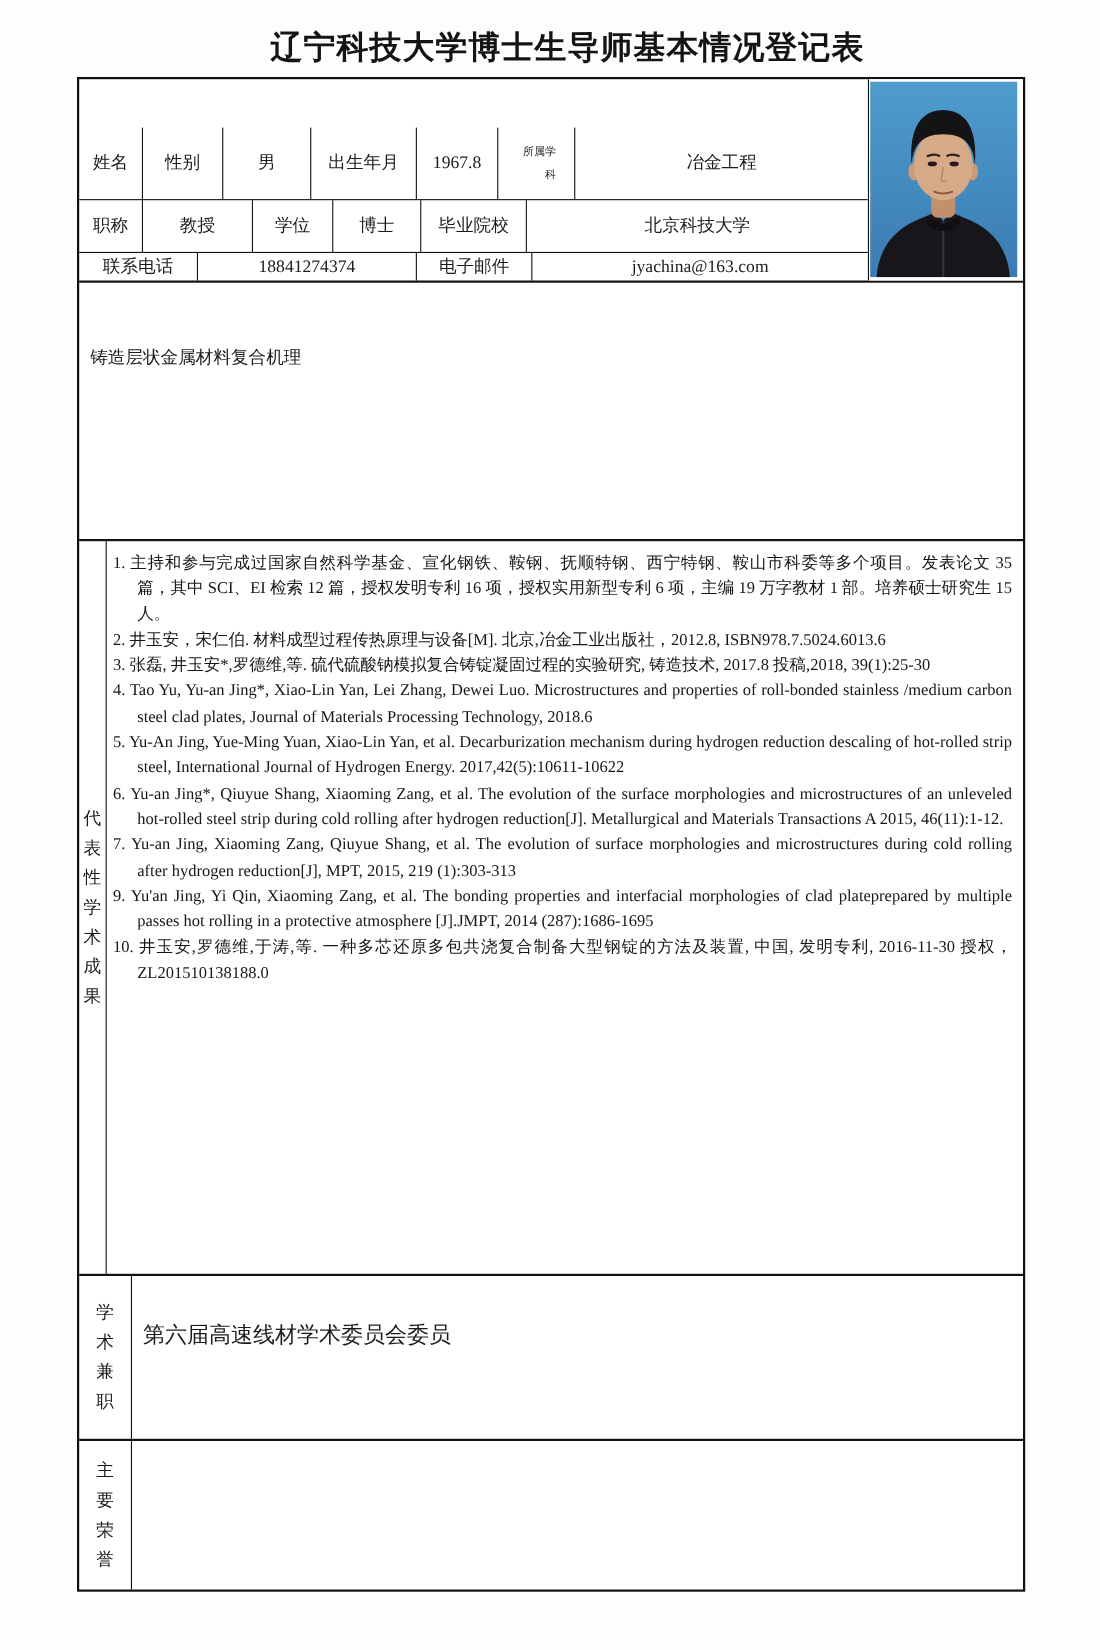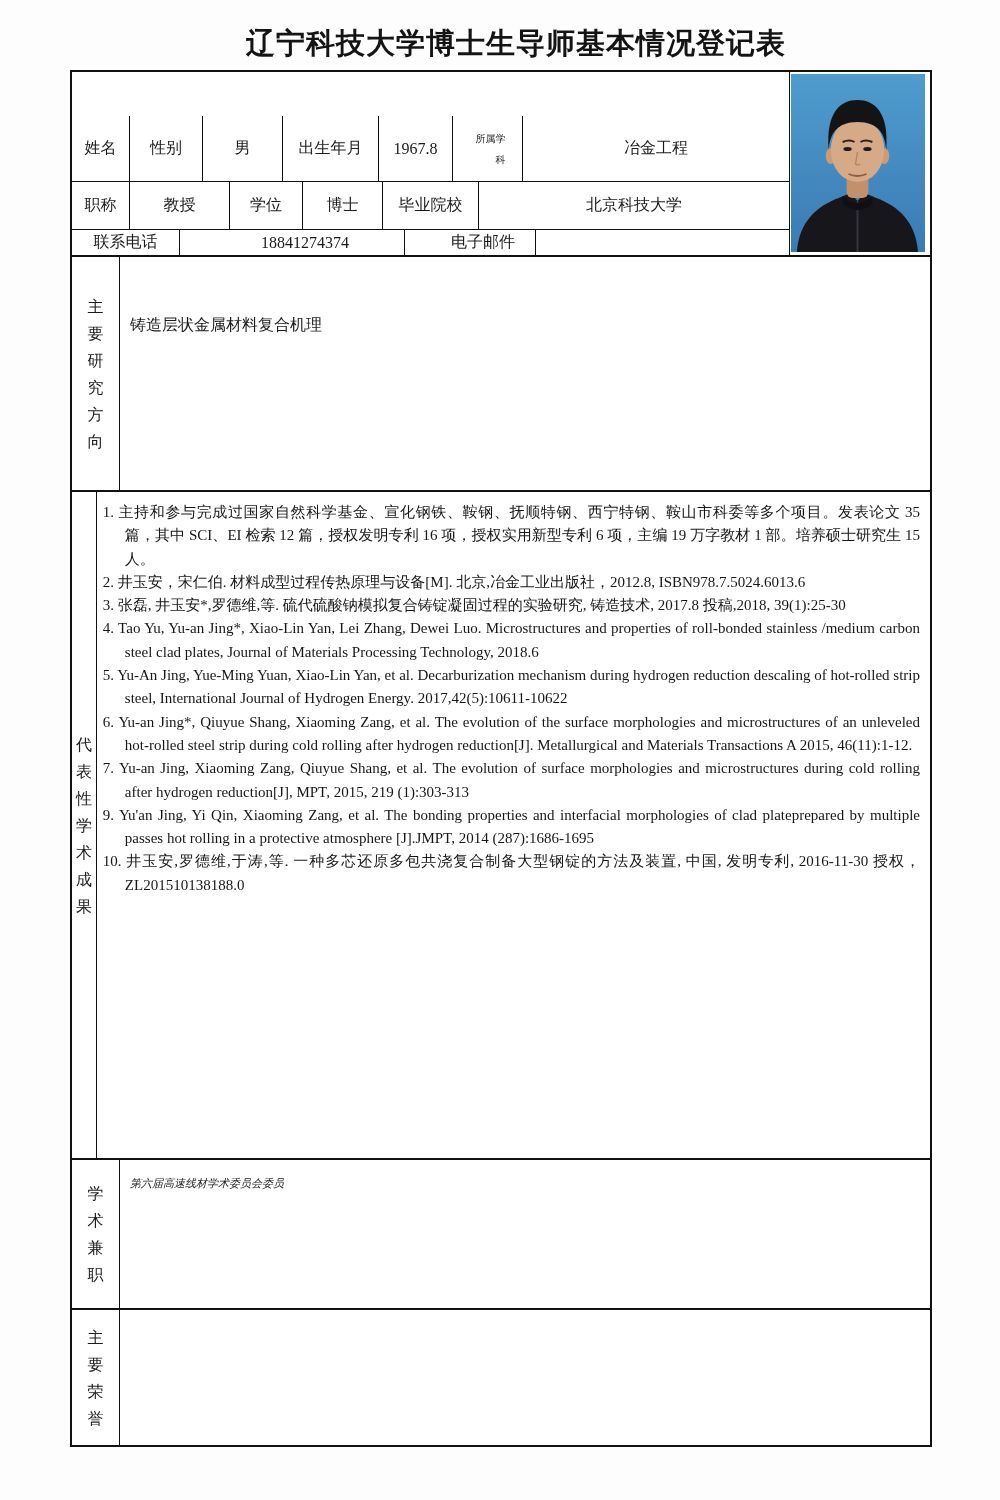--- a/index.html
+++ b/index.html
@@ -17,21 +17,21 @@
   .form-table{
     position:absolute; left:70px; top:70px; width:862px; height:1377px;
     border:2px solid #111; display:flex; flex-direction:column; background:#fff;
   }
   
   .info-block{ height:185px; display:flex; border-bottom:2px solid #111; }
   .info-left{ flex:1 1 auto; display:flex; flex-direction:column; min-width:0; }
   .irow{ display:flex; }
   .irow1{ height:76px; border-bottom:1px solid #111;margin-top:44px; }
   .irow2{ height:55px; border-bottom:1px solid #111; }
-  .irow3{ flex:1 1 auto;gap:26px; }
+  .irow3{ flex:1 1 auto; }
   .cell{
     border-right:1px solid #111; display:flex; align-items:center; justify-content:center;
     font-size:16px; text-align:center; padding:2px; overflow:hidden;
   }
   .cell.last{ border-right:none; }
   .cell.grow{ flex:1 1 auto; }
   .wrap2{ width:36px; word-break:break-all; line-height:21px; font-size:10px; text-align:right; }
   .photo-cell{
     width:141px; border-left:1px solid #111; background:#fff;
     padding:2px 5px 3px 1px;
@@ -52,21 +52,21 @@
     font-size:16px; text-align:center; color:#1b1b1b;
   }
   .content{ flex:1 1 auto; min-width:0; }
   .research-content{ padding:58px 12px 0 10px; font-size:16px; }
   .research-line{ margin-bottom:26px; }
   .achv-content{
     padding:9px 10px 0 6px; font-size:15px; line-height:23.3px;
     text-align:justify; color:#161616;
   }
   .ach-item{ padding-left:22px; text-indent:-22px; }
-  .jobs-content{ padding:16px 12px 0 10px; font-size:11px;font-style:italic; }
+  .jobs-content{ padding:40px 12px 0 10px; font-size:20px; }
   .honors-content{ padding:10px; }
 </style>
 </head>
 <body>
 
 <div class="sheet">
 
   <div class="doc-title">辽宁科技大学博士生导师基本情况登记表</div>
 
   <div class="form-table">
@@ -89,20 +89,21 @@
           <div class="cell" style="width:100px">教授</div>
           <div class="cell" style="width:73px">学位</div>
           <div class="cell" style="width:80px">博士</div>
           <div class="cell" style="width:96px">毕业院校</div>
           <div class="cell grow last">北京科技大学</div>
         </div>
         <div class="irow irow3">
           <div class="cell" style="width:108px">联系电话</div>
           <div class="cell" style="width:199px">18841274374</div>
           <div class="cell" style="width:105px">电子邮件</div>
+          <div class="cell grow last">jyachina@163.com</div>
         </div>
       </div>
 
       <div class="photo-cell">
         <svg viewBox="0 0 135 178" preserveAspectRatio="none">
           <defs>
             <linearGradient id="bgGrad" x1="0" y1="0" x2="0" y2="1">
               <stop offset="0" stop-color="#4f9ccd"></stop>
               <stop offset="1" stop-color="#3a7bb3"></stop>
             </linearGradient>
@@ -130,23 +131,20 @@
           <ellipse cx="77" cy="75" rx="4.2" ry="2.1" fill="#241b18"></ellipse>
 
           <path d="M67,78 L65,90 Q67,92 70,90" stroke="#b8855f" stroke-width="1.4" fill="none"></path>
 
           <path d="M58,100 Q67,104 76,100" stroke="#8e5a44" stroke-width="1.8" fill="none"></path>
         </svg>
       </div>
     </div>
 
     <div class="section sec-research">
-      <div class="label-cell">
-        <div class="vlabel">主要研究方向</div>
-      </div>
       <div class="content research-content">
         <div class="research-line">铸造层状金属材料复合机理</div>
       </div>
     </div>
 
     <div class="section sec-achv">
       <div class="label-cell">
         <div class="vlabel">代表性学术成果</div>
       </div>
       <div class="content achv-content">

